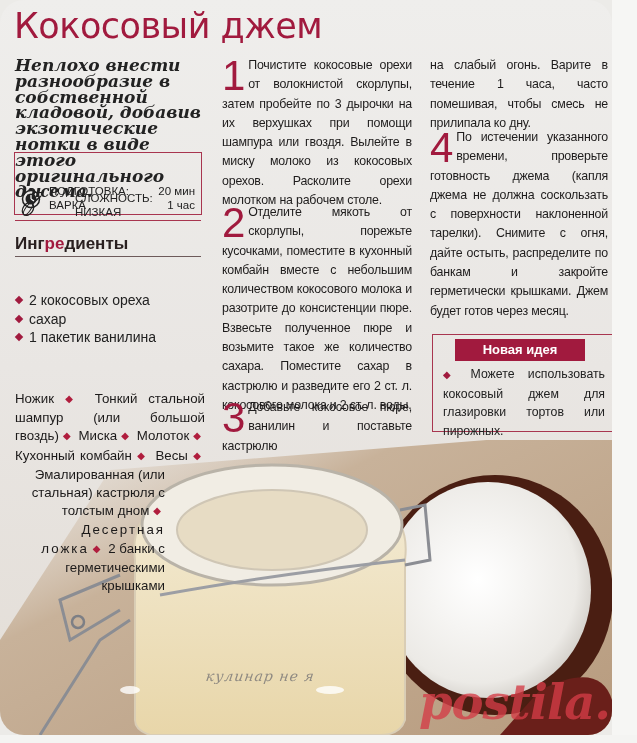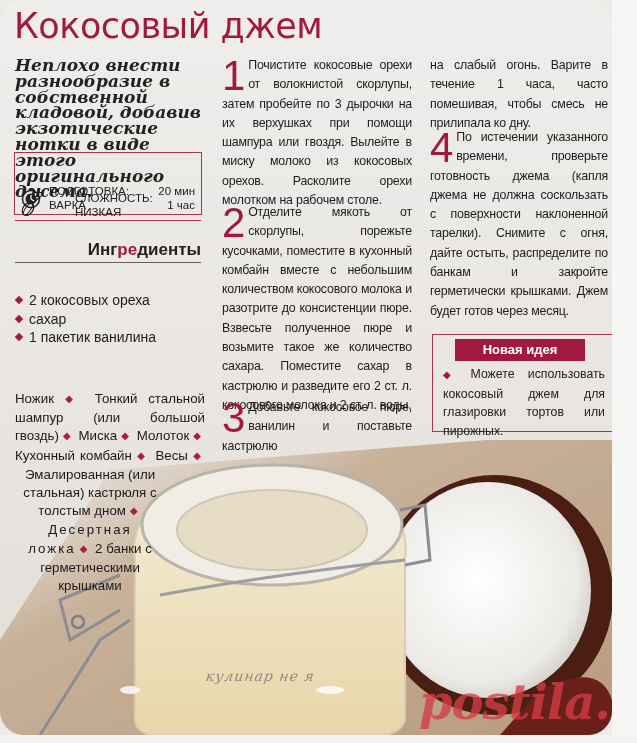--- a/index.html
+++ b/index.html
@@ -116,21 +116,21 @@
         <line x1="10" y1="12" x2="13" y2="14" stroke="#fff" stroke-width="1.2"></line>
         <rect x="8.5" y="1" width="3" height="2.5" fill="#222"></rect>
       </svg>
       <span class="info-label" style="left:34px;top:2px;">ПОДГОТОВКА:</span>
       <span class="info-val" style="top:2px;">20 мин</span>
       <span class="info-label" style="left:34px;top:16px;">ВАРКА</span>
       <span class="info-val" style="top:16px;">1 час</span>
     </div>
   </div>
 
-  <div class="section-h" style="top:240px;text-align:right;">
+  <div class="section-h" style="top:234px;">
     <span>Инг</span><span class="accent">ре</span><span>диенты</span>
   </div>
   <ul class="ing-list">
     <li>2 кокосовых ореха</li>
     <li>сахар</li>
     <li>1 пакетик ванилина</li>
   </ul>
 
 
   <svg class="photo" viewBox="0 440 612 295" preserveAspectRatio="none">
@@ -170,21 +170,21 @@
     <ellipse cx="330" cy="690" rx="14" ry="4" fill="#ffffff" opacity="0.8"></ellipse>
   </svg>
 
   <div class="tools">
     <span>Ножик</span><span class="dot">◆</span>
     <span>Тонкий стальной шампур (или большой гвоздь)</span><span class="dot">◆</span>
     <span>Миска</span><span class="dot">◆</span>
     <span>Молоток</span><span class="dot">◆</span>
     <span>Кухонный комбайн</span><span class="dot">◆</span>
     <span>Весы</span><span class="dot">◆</span>
-    <span style="display:inline-block;width:150px;text-align:center;"><span>Эмалированная (или стальная) кастрюля с толстым дном</span><span class="dot">◆</span>
+    <span style="display:inline-block;width:150px;text-align:right;"><span>Эмалированная (или стальная) кастрюля с толстым дном</span><span class="dot">◆</span>
     <span style="letter-spacing:2px;">Десертная ложка</span><span class="dot">◆</span>
     <span>2 банки с герметическими крышками</span></span>
   </div>
 
   <div class="col" style="left:222px;top:56px;width:190px;">
     <span class="step-num">1</span>
     <span>Почистите кокосовые орехи от волокнистой скорлупы, затем пробейте по 3 дырочки на их верхушках при помощи шампура или гвоздя. Вылейте в миску молоко из кокосовых орехов. Расколите орехи молотком на рабочем столе.</span>
   </div>
 
   <div class="col" style="left:222px;top:203px;width:190px;">

